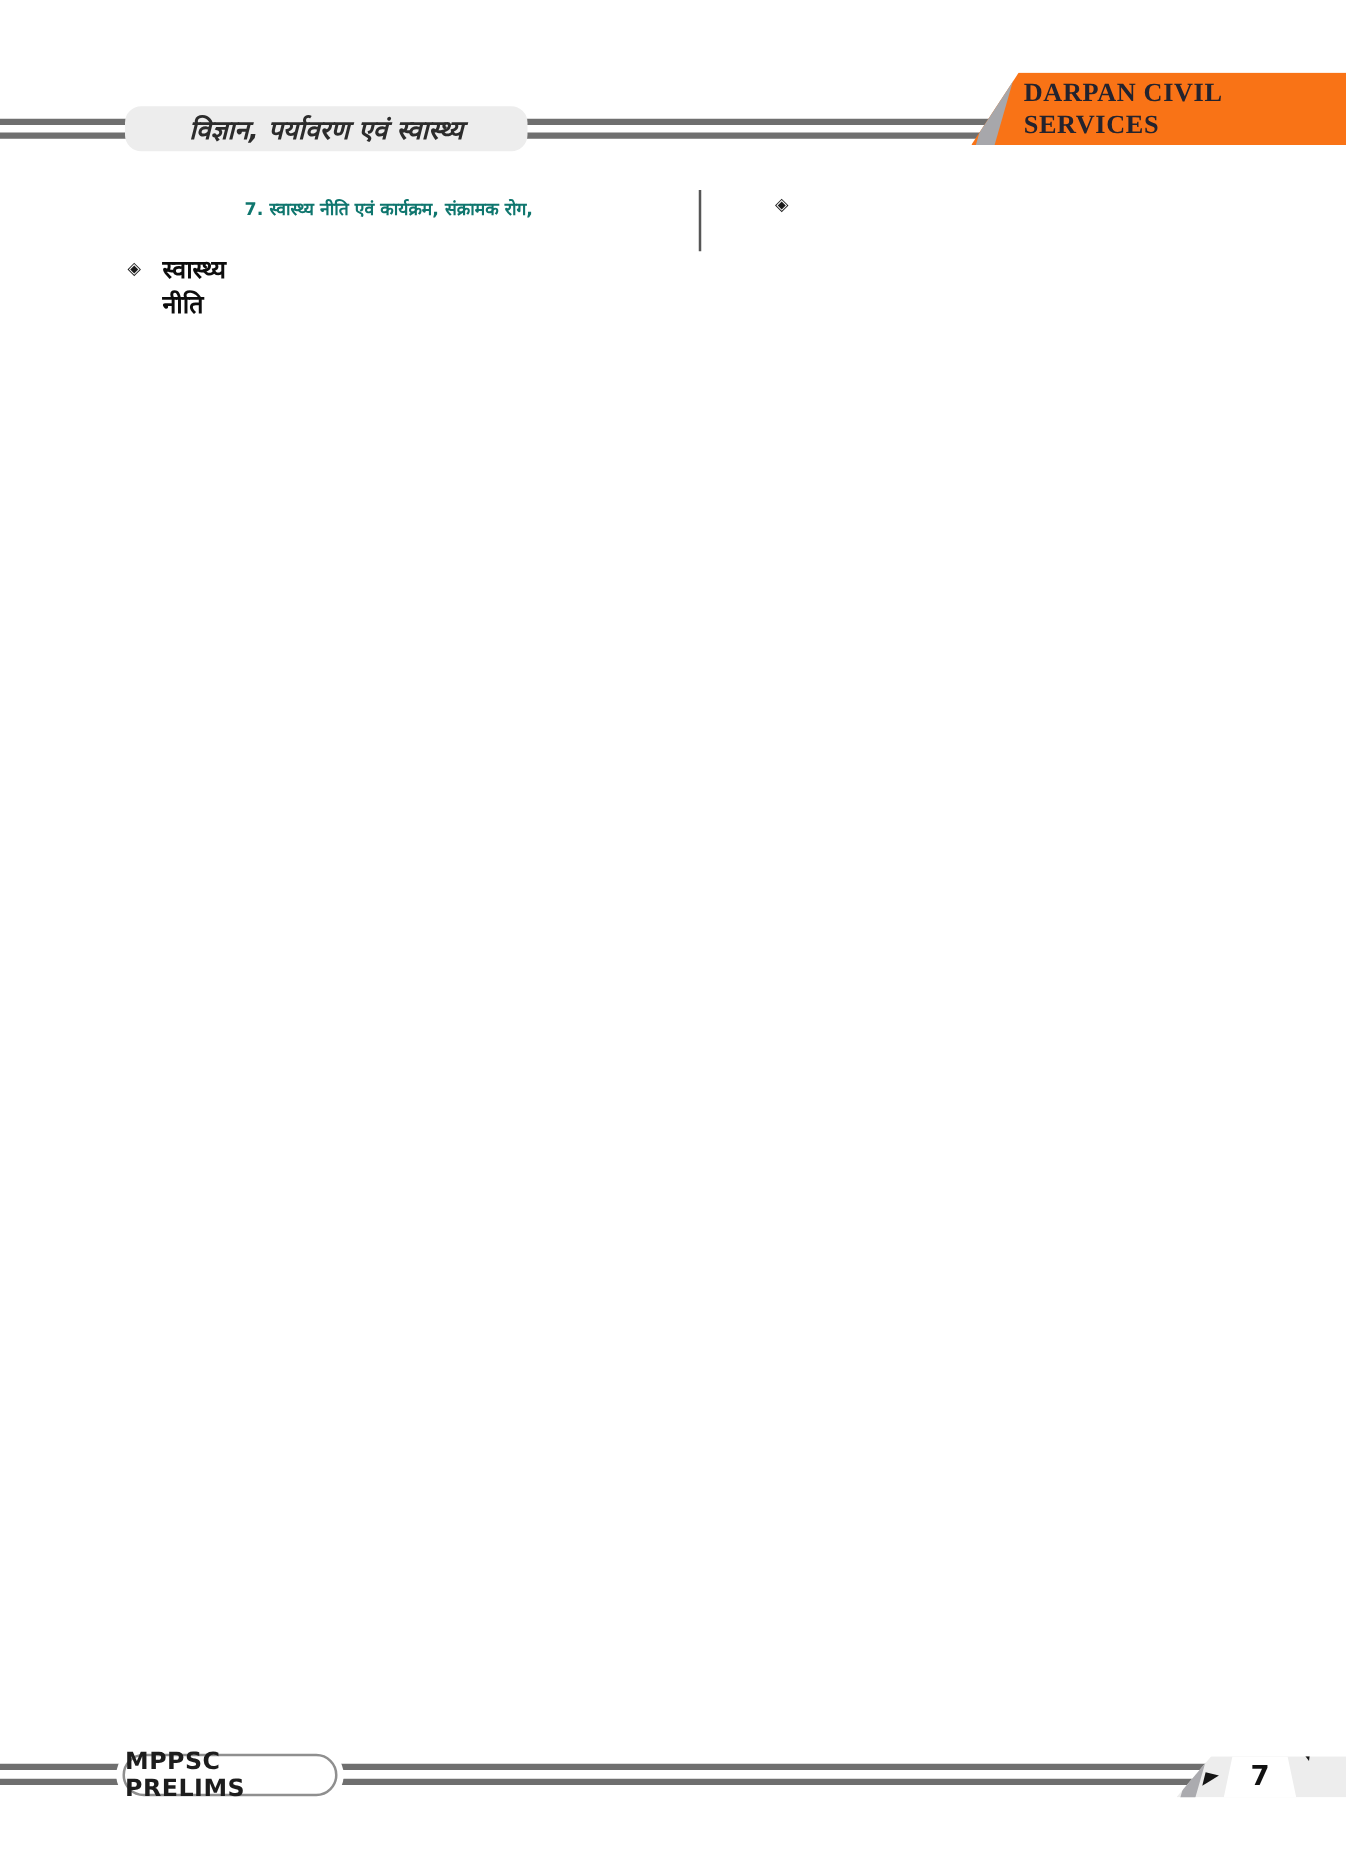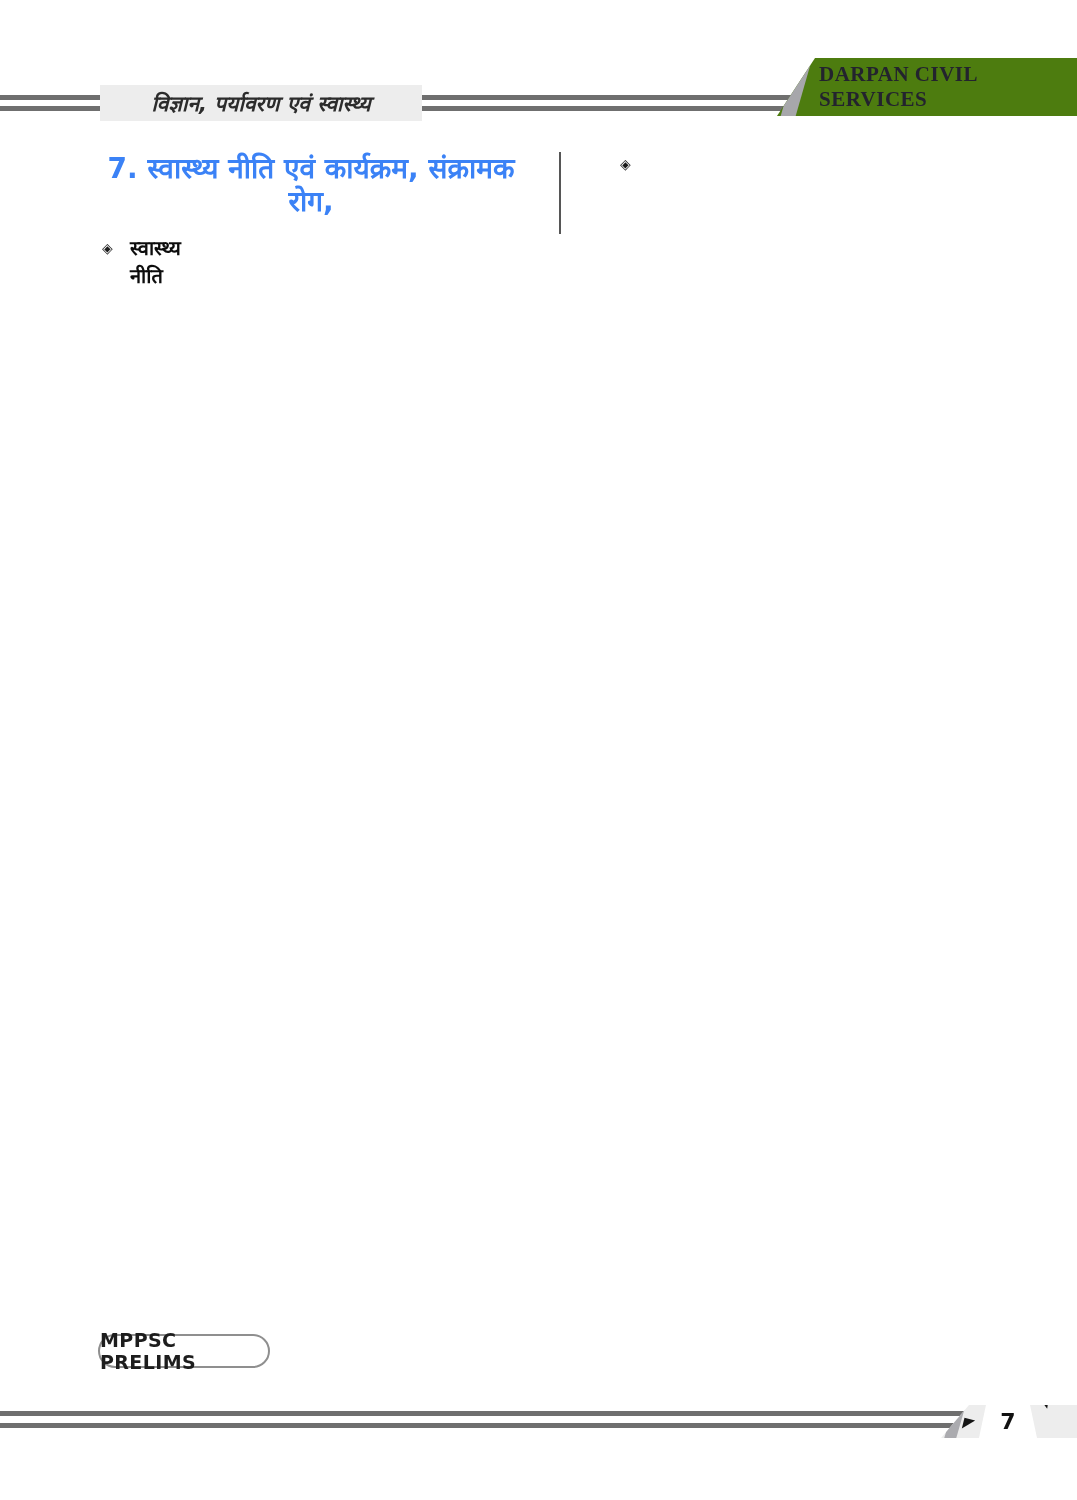--- a/index.html
+++ b/index.html
@@ -14,27 +14,27 @@
   }
 
   
   .header-rule {
     position: absolute; left: 0; top: 95px; width: 100%; height: 16px;
     border-top: 5px solid #6f6f6f; border-bottom: 5px solid #6f6f6f;
     box-sizing: border-box;
   }
   .header-tab {
     position: absolute; left: 100px; top: 85px; width: 322px; height: 36px;
-    background: #ededed; border-radius: 0;
+    background: #ededed; border-radius: 13px;
     display: flex; align-items: center; justify-content: center;
     font-weight: 700; font-style: italic; font-size: 21px; color: #2c2c2c;
   }
   .header-banner {
     position: absolute; right: 0; top: 58px; width: 300px; height: 58px;
-    background: #4d7c0f;
+    background: #f97316;
     clip-path: polygon(38px 0, 100% 0, 100% 100%, 0 100%);
     display: flex; align-items: center; justify-content: center;
   }
   .banner-stripe {
     position: absolute; left: 12px; top: -4px; bottom: -4px; width: 15px;
     background: #a7a7ab; transform: skewX(-16deg);
   }
   .banner-text {
     font-family: "Liberation Serif", serif;
     font-weight: 700; font-size: 21px; letter-spacing: 0.5px; color: #23232e;
@@ -44,22 +44,22 @@
   
   .col-divider {
     position: absolute; left: 559px; top: 152px; width: 2px; height: 1238px;
     background: #565656;
   }
   .col { position: absolute; top: 150px; width: 434px; }
   .col-left { left: 94px; }
   .col-right { left: 584px; width: 432px; }
 
   .sec-heading {
-    text-align: center; font-weight: 700; font-size: 28px; line-height: 33px;
-    color: #3b82f6; margin: 2px 4px 16px 4px;
+    text-align: center; font-weight: 700; font-size: 14px; line-height: 33px;
+    color: #0f766e; margin: 2px 4px 16px 4px;
   }
   .col .sec-heading:not(:first-child) { margin-top: 26px; }
 
   .toc-item {
     display: flex; align-items: flex-start;
     font-size: 20px; line-height: 28px; margin-bottom: 3px; color: #222222;
   }
   .toc-item .bullet {
     flex: 0 0 36px; padding-left: 8px; box-sizing: border-box;
     font-size: 14px; line-height: 28px; color: #1a1a1a;
@@ -70,21 +70,21 @@
   .toc-item.lvl2 .bullet { margin-left: 32px; flex-basis: 32px; padding-left: 4px; }
   .toc-item.lvl2 { color: #262626; }
 
   
   .footer-rule {
     position: absolute; left: 0; top: 1411px; width: 100%; height: 17px;
     border-top: 5px solid #6f6f6f; border-bottom: 5px solid #6f6f6f;
     box-sizing: border-box;
   }
   .footer-badge {
-    position: absolute; left: 98px; top: 1334px; width: 172px; height: 34px;
+    position: absolute; left: 98px; top: 1403px; width: 172px; height: 34px;
     background: #ffffff; border: 2px solid #8f8f8f; border-radius: 18px;
     box-shadow: 0 0 0 5px #ffffff;
     display: flex; align-items: center; justify-content: center;
     font-weight: 700; font-size: 19px; letter-spacing: 0.4px; color: #1d1d1d;
     box-sizing: border-box;
   }
   .footer-banner {
     position: absolute; right: 0; top: 1405px; width: 136px; height: 33px;
     background: #ededed;
     clip-path: polygon(28px 0, 100% 0, 100% 100%, 0 100%);

